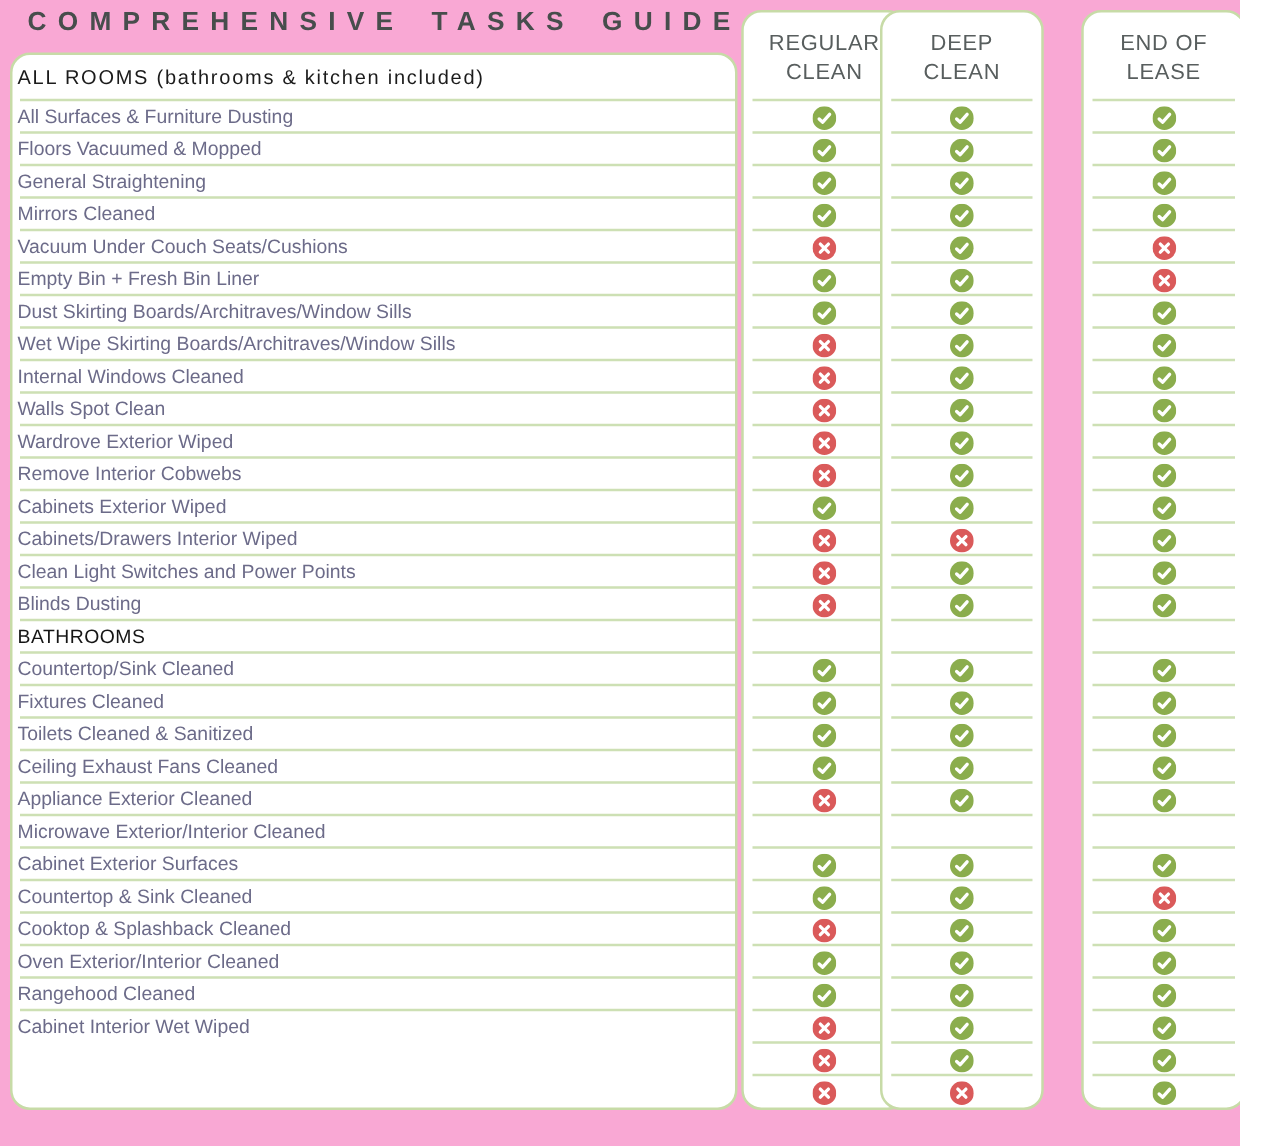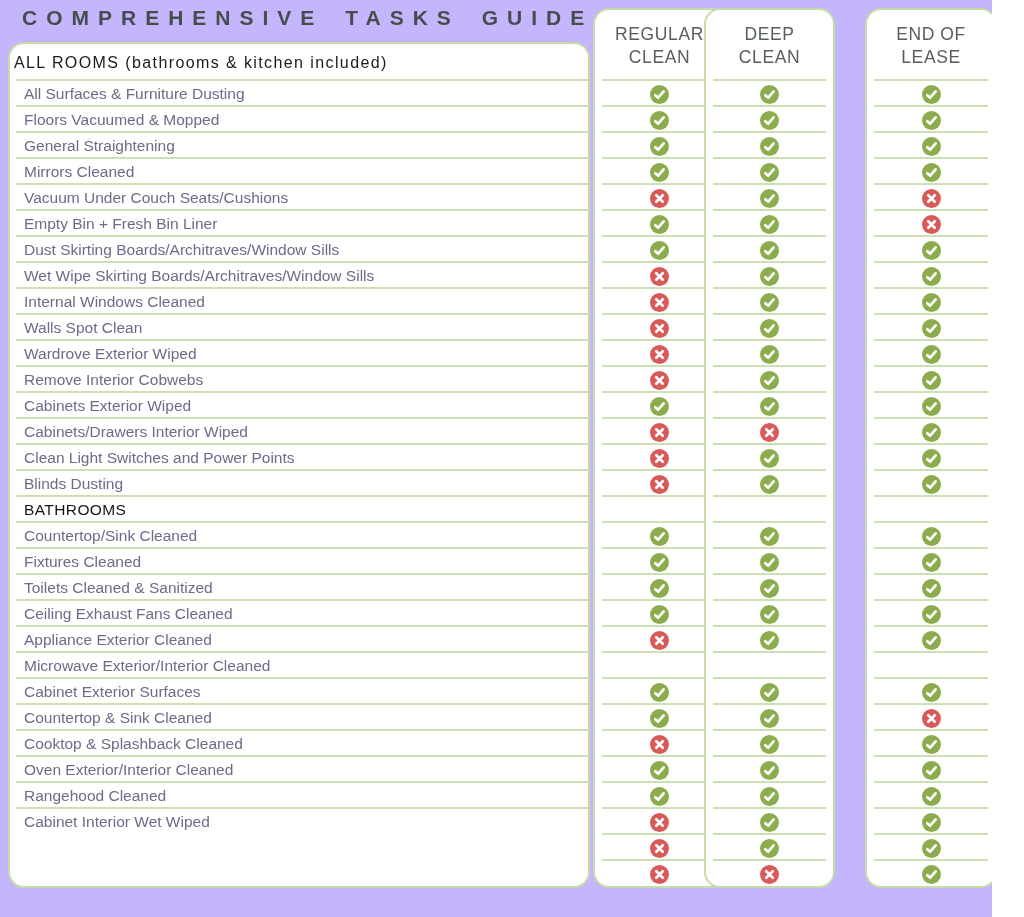--- a/index.html
+++ b/index.html
@@ -1,17 +1,17 @@
 <!DOCTYPE html>
 <html><head>
 <meta charset="utf-8">
 <style>
   html,body{margin:0;padding:0;background:#ffffff;}
   .page{
-    position:relative;width:992px;height:917px;background:#c4b5fd;
+    position:relative;width:992px;height:917px;background:#f9a8d4;
     font-family:"Liberation Sans",sans-serif;overflow:hidden;
   }
   .title{
     position:absolute;left:22px;top:6px;
     font-size:21px;font-weight:bold;letter-spacing:9px;word-spacing:7px;
     color:#474d4c;white-space:nowrap;
   }
   
   .left-panel{
     position:absolute;left:8px;top:42px;width:582px;height:846px;
@@ -20,21 +20,21 @@
   }
   .left-header{
     height:37px;display:flex;align-items:center;padding-left:4px;
     font-size:16px;letter-spacing:1.4px;color:#1b1b1b;position:relative;
   }
   .left-header::after{
     content:'';position:absolute;left:6px;right:0;bottom:0;height:2px;background:#cde0b4;
   }
   .lrow{
     height:26px;box-sizing:border-box;display:flex;align-items:center;
-    padding-left:14px;position:relative;font-size:15.5px;color:#6c6b89;
+    padding-left:4px;position:relative;font-size:15.5px;color:#6c6b89;
     white-space:nowrap;
   }
   .lrow.section{color:#151515;letter-spacing:0.4px;font-size:15.5px;}
   .lrow::after{
     content:'';position:absolute;left:6px;right:0;bottom:0;height:2px;background:#cde0b4;
   }
   .lrow:last-child::after{display:none;}
   
   .col-panel{
     position:absolute;top:8px;height:880px;

